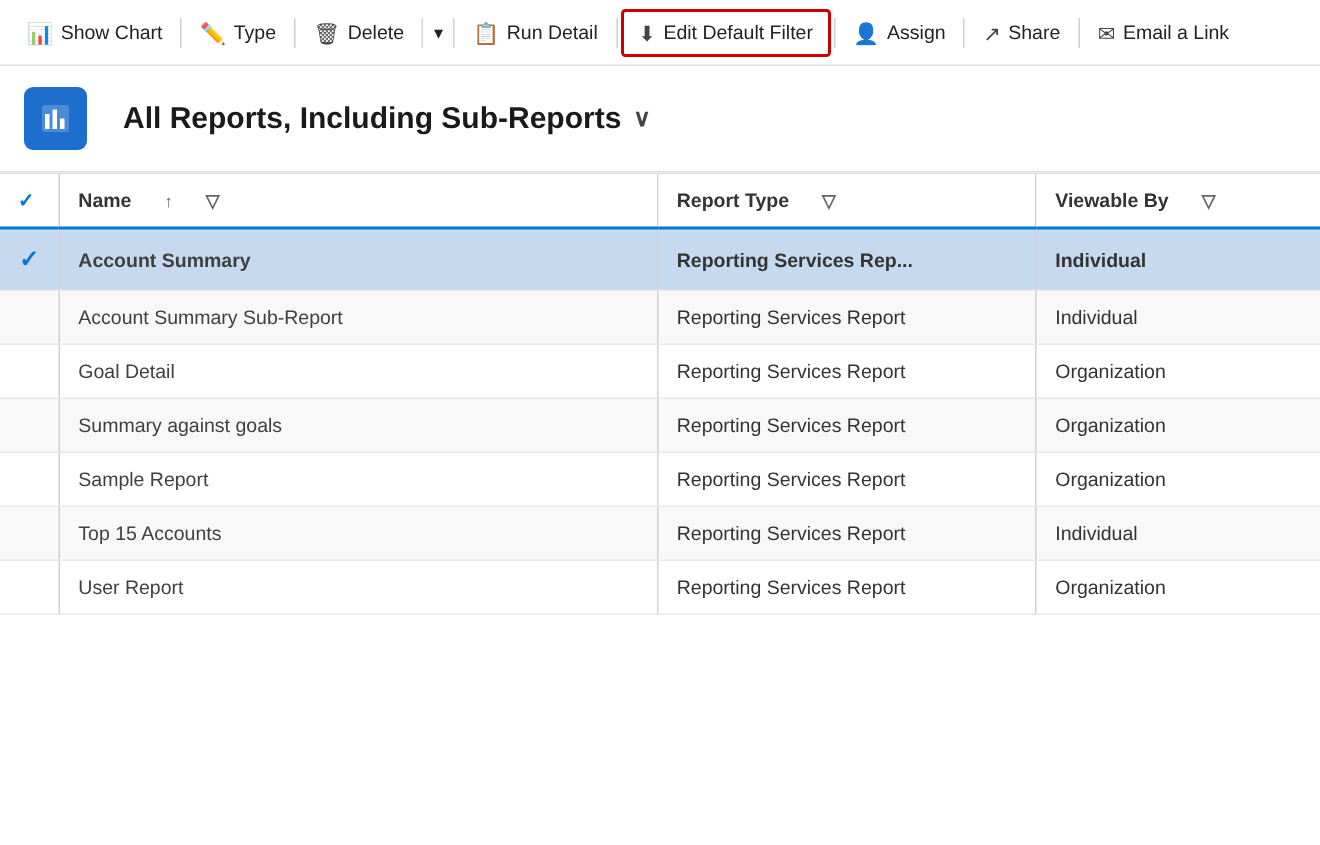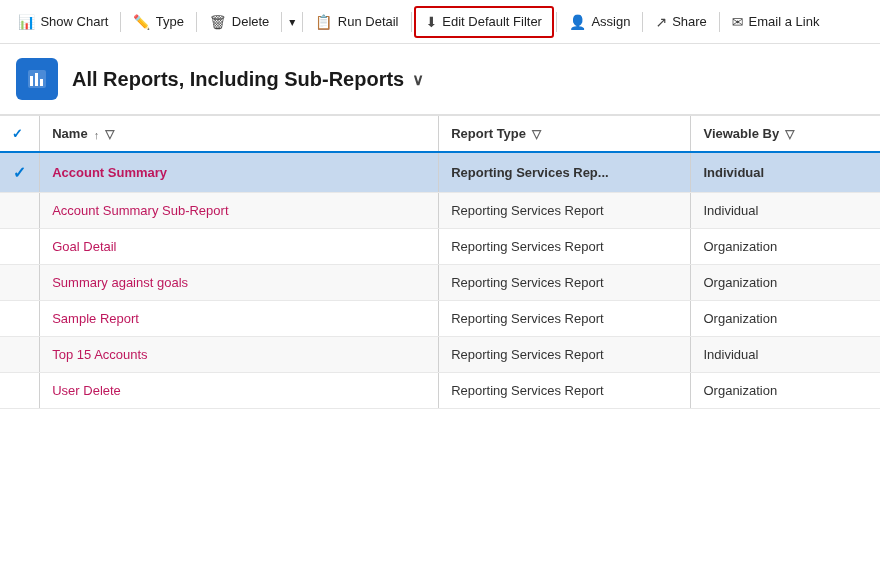--- a/index.html
+++ b/index.html
@@ -46,21 +46,21 @@
     .toolbar-btn.highlighted {
       border: 2px solid #cc0000;
       border-radius: 3px;
     }
 
     
     .header-section {
       display: flex;
       align-items: center;
       padding: 14px 16px;
-      gap: 14px;
+      gap: 24px;
       border-bottom: 1px solid #e0e0e0;
     }
     .header-icon {
       width: 42px;
       height: 42px;
       background: #1e6fcd;
       border-radius: 6px;
       display: flex;
       align-items: center;
       justify-content: center;
@@ -100,40 +100,40 @@
       text-align: left;
       font-weight: 600;
       font-size: 13px;
       color: #333;
       background: #fff;
       white-space: nowrap;
     }
     th .th-inner {
       display: flex;
       align-items: flex-end;
-      gap: 6px;
+      gap: 22px;
     }
     th .sort-icon { color: #666; font-size: 11px; }
     th .filter-icon { color: #666; font-size: 12px; cursor: pointer; }
 
     tbody tr {
       border-bottom: 1px solid #e8e8e8;
     }
     tbody tr:nth-child(odd) { background: #fff; }
     tbody tr:nth-child(even) { background: #f8f8f8; }
     tbody tr.selected { background: #c7d9ee; }
     tbody tr.selected td { font-weight: 600; }
 
     td {
       padding: 10px 12px;
       font-size: 13px;
       vertical-align: middle;
     }
     td.name-cell a {
-      color: #be185d;
+      color: #404040;
       text-decoration: none;
       cursor: pointer;
     }
     td.check-cell {
       width: 36px;
       text-align: center;
       color: #0078d4;
       font-size: 16px;
     }
     th.check-cell {
@@ -298,21 +298,21 @@
           <td class="col-sep"></td>
           <td class="name-cell col-name"><a href="#">Top 15 Accounts</a></td>
           <td class="col-sep"></td>
           <td class="col-report">Reporting Services Report</td>
           <td class="col-sep"></td>
           <td class="col-viewable">Individual</td>
         </tr>
         <tr>
           <td class="check-cell"></td>
           <td class="col-sep"></td>
-          <td class="name-cell col-name"><a href="#">User Delete</a></td>
+          <td class="name-cell col-name"><a href="#">User Report</a></td>
           <td class="col-sep"></td>
           <td class="col-report">Reporting Services Report</td>
           <td class="col-sep"></td>
           <td class="col-viewable">Organization</td>
         </tr>
       </tbody>
   </table>
 </div>
 
 </body></html>

